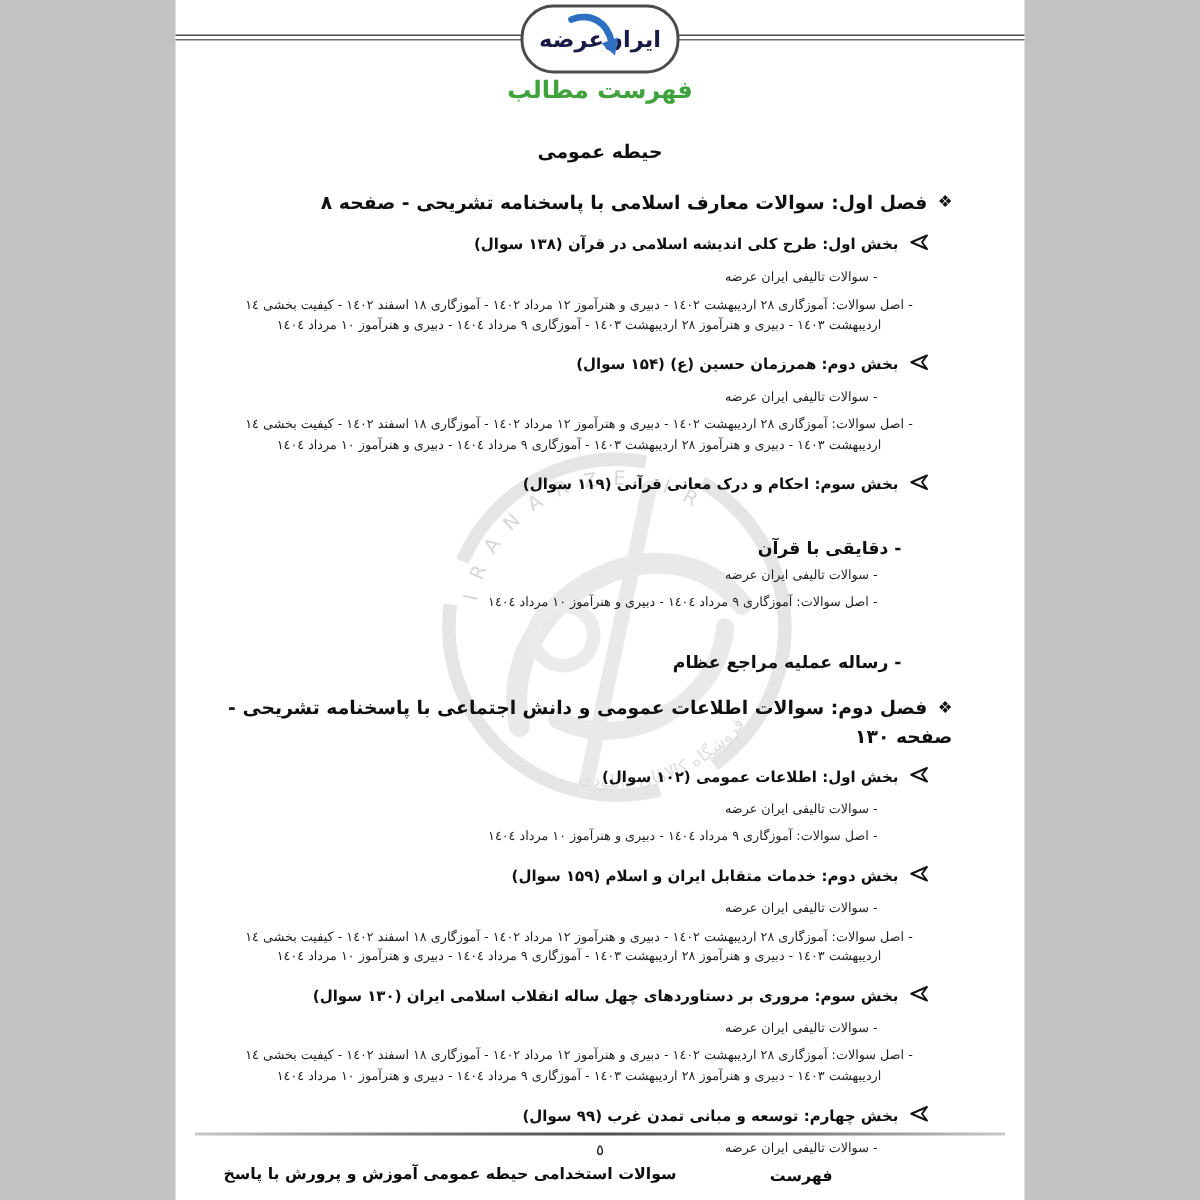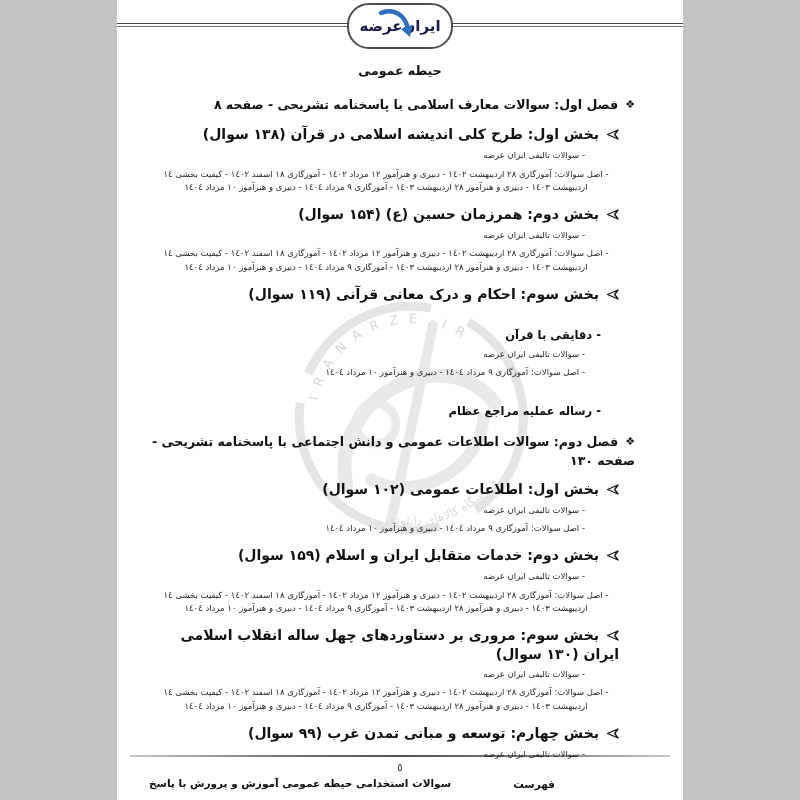--- a/index.html
+++ b/index.html
@@ -25,25 +25,25 @@
     display:flex;align-items:center;justify-content:center;
     z-index:2;direction:rtl;
   }
   .logo-text{font-weight:bold;font-size:15px;color:#1a1a46;letter-spacing:-0.5px;position:relative;z-index:1;}
   .logo-arrow{position:absolute;left:28px;top:4px;z-index:2;}
   
   .watermark{position:absolute;left:140px;top:250px;z-index:0;opacity:0.9;}
   
   .content{position:relative;z-index:1;padding-top:50px;text-align:center;direction:rtl;}
   .doc-title{font-size:16px;font-weight:bold;}
-  .doc-subtitle{font-size:12.5px;font-weight:bold;color:#101010;margin-top:13px;}
+  .doc-subtitle{font-size:12.5px;font-weight:bold;color:#101010;margin-top:24px;}
   .toc{text-align:right;padding:4px 48px 0 28px;direction:rtl;color:#101010;}
   .chapter-heading{margin:14px 0 0;font-size:12.5px;font-weight:bold;line-height:18px;}
   .bullet-ch{font-size:11px;margin-inline-end:7px;position:relative;top:-1px;}
-  .section-heading{margin:10px 0 0;padding-right:16px;font-size:14px;font-weight:bold;line-height:18px;}
+  .section-heading{margin:10px 0 0;padding-right:16px;font-size:10px;font-weight:bold;line-height:18px;}
   .bullet-sec{display:inline-block;margin-inline-end:7px;vertical-align:-1px;}
   .entry-small{margin:5px 0 0;padding-right:50px;font-size:8.5px;line-height:1.6;color:#1f1f1f;}
   .entry-small.long{padding-right:12px;padding-left:4px;text-align:center;}
   .entry-bold{margin:24px 0 0;padding-right:34px;font-size:11.5px;font-weight:bold;line-height:15px;}
   
   .footer-rule{
     position:absolute;bottom:43px;left:13px;right:13px;height:2px;
     background:linear-gradient(to right,#c9c9c9,#7d7d7d 25%,#4f4f4f 50%,#7d7d7d 75%,#c9c9c9);
   }
   .page-num{position:absolute;bottom:27px;left:0;width:100%;text-align:center;font-size:10px;color:#111;}
@@ -79,20 +79,21 @@
           <textPath href="#wm-arc-top" startOffset="18%">I R A N A R Z E . I R</textPath>
         </text>
         <text font-size="12" fill="#dadada" letter-spacing="2" font-family="DejaVu Sans, sans-serif">
           <textPath href="#wm-arc-bot" startOffset="30%">فروشگاه کالاهای دانلودی</textPath>
         </text>
       </g>
     </svg>
   </div>
 
   <div class="content">
+    <div class="doc-title" style="color: rgb(63, 162, 60);">فهرست مطالب</div>
     <div class="doc-subtitle">حیطه عمومی</div>
     <div class="toc">
         <div class="chapter-heading"><span class="bullet-ch">❖</span><span>فصل اول: سوالات معارف اسلامی با پاسخنامه تشریحی - صفحه ۸</span></div>
         <div class="section-heading"><span class="bullet-sec"><svg width="13" height="11" viewBox="0 0 13 11">
               <path d="M12 1 L1.5 5.5 L12 10 L8.7 5.5 Z" fill="#ffffff" stroke="#141414" stroke-width="1.3" stroke-linejoin="round"></path>
             </svg></span><span>بخش اول: طرح کلی اندیشه اسلامی در قرآن (۱۳۸ سوال)</span></div>
         <div class="entry-small">- سوالات تالیفی ایران عرضه</div>
         <div class="entry-small long">- اصل سوالات: آموزگاری ٢٨ اردیبهشت ١٤٠٢ - دبیری و هنرآموز ١٢ مرداد ١٤٠٢ - آموزگاری ١٨ اسفند ١٤٠٢ - کیفیت بخشی ١٤ اردیبهشت ١٤٠٣ - دبیری و هنرآموز ٢٨ اردیبهشت ١٤٠٣ - آموزگاری ٩ مرداد ١٤٠٤ - دبیری و هنرآموز ١٠ مرداد ١٤٠٤</div>
         <div class="section-heading"><span class="bullet-sec"><svg width="13" height="11" viewBox="0 0 13 11">
               <path d="M12 1 L1.5 5.5 L12 10 L8.7 5.5 Z" fill="#ffffff" stroke="#141414" stroke-width="1.3" stroke-linejoin="round"></path>

